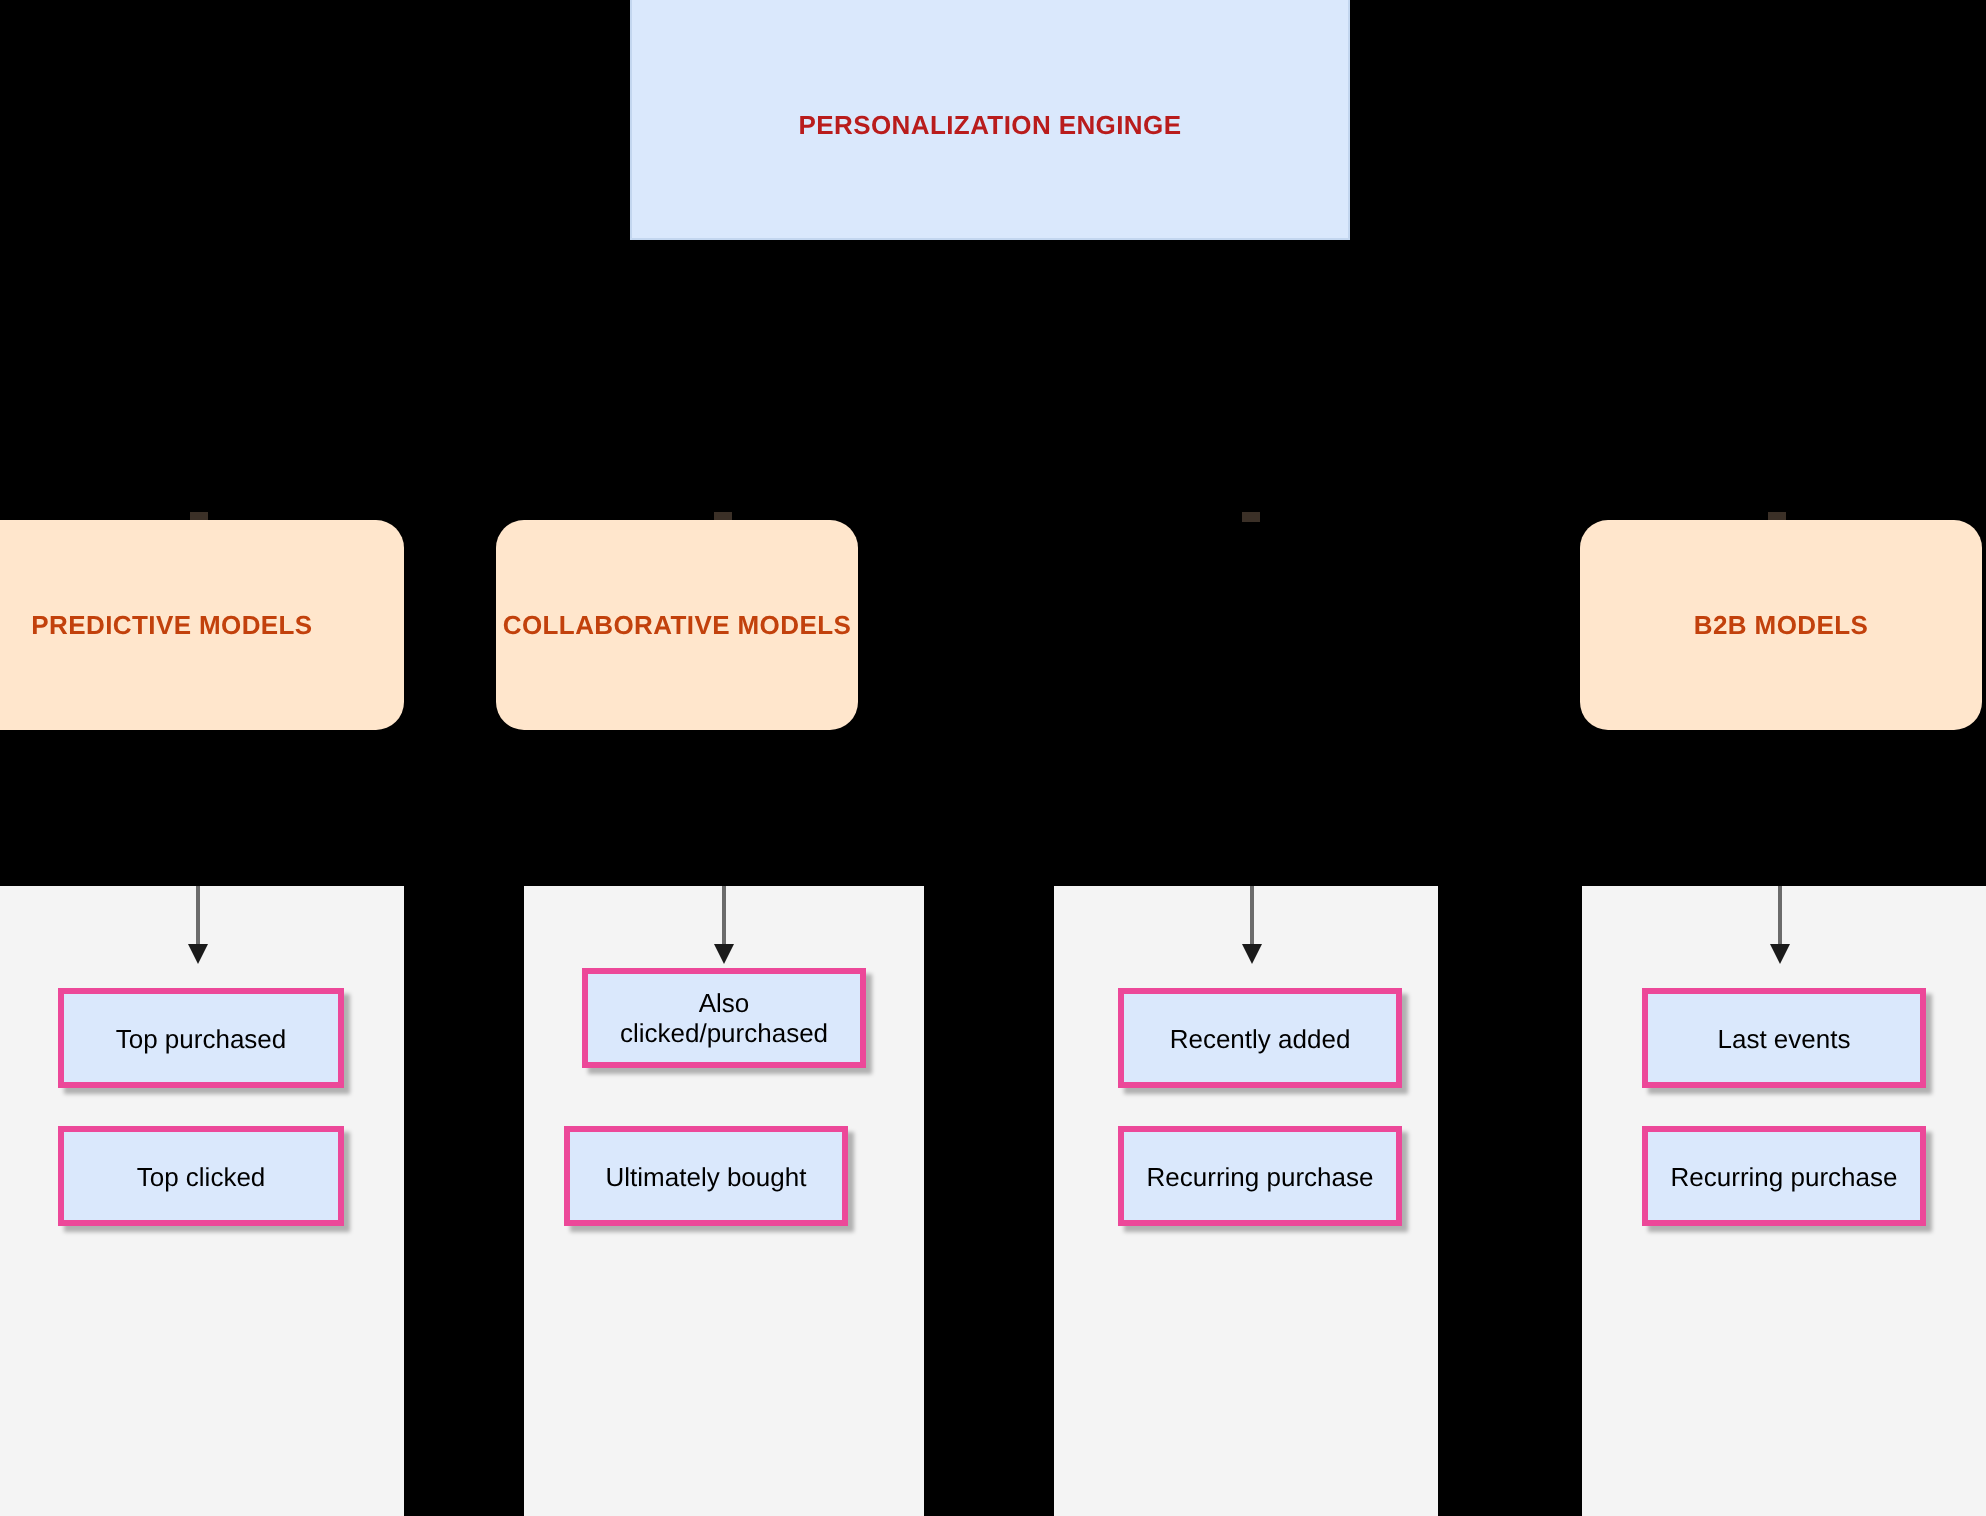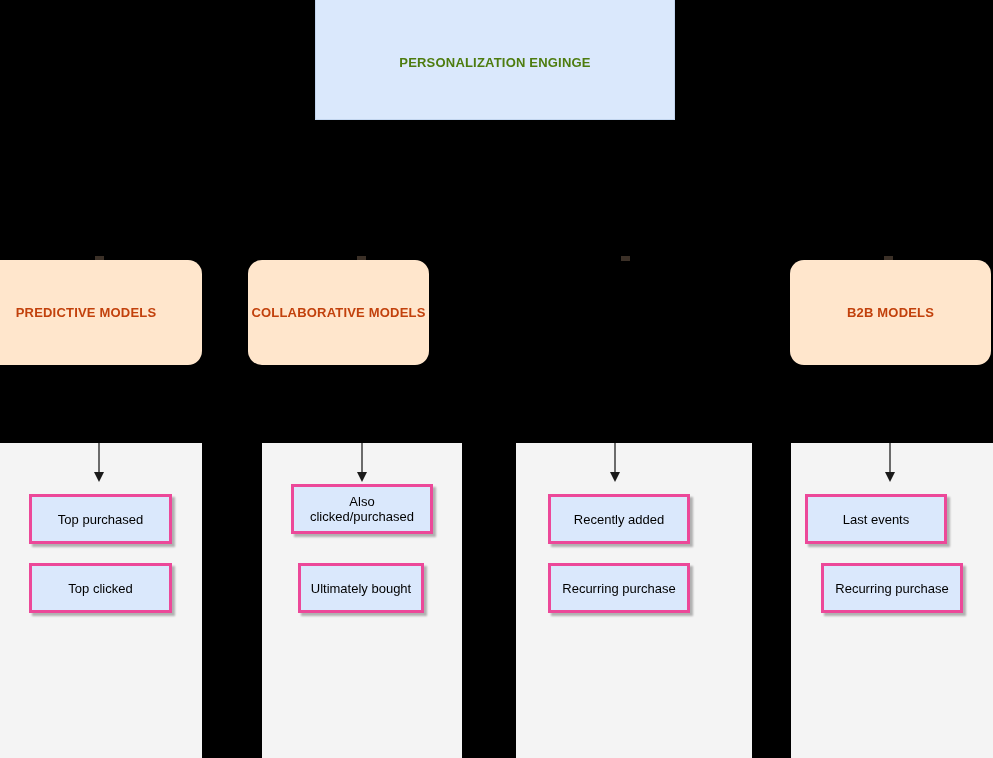--- a/index.html
+++ b/index.html
@@ -32,21 +32,21 @@
     background: #dae8fc;
     border: 1px solid #c3d6ef;
     box-sizing: border-box;
     display: flex;
     align-items: center;
     justify-content: center;
   }
   .engine-label {
     font-size: 13px;
     font-weight: bold;
-    color: #4d7c0f;
+    color: #b91c1c;
     letter-spacing: 0.2px;
     text-align: center;
     position: relative;
     top: 4px;
   }
 
   
   .model-box {
     position: absolute;
     top: 260px;
@@ -159,44 +159,44 @@
   </div>
 
   <div class="panel" style="left:262px; width:200px;">
     <div class="arrow" style="left:93px;">
       <div class="shaft"></div>
       <div class="head"></div>
     </div>
     <div class="leaf" style="left:29px; top:41px; width:142px; height:50px;">
       <span class="leaf-label">Also<br>clicked/purchased</span>
     </div>
-    <div class="leaf" style="left:36px; top:120px; width:126px; height:50px;">
+    <div class="leaf" style="left:20px; top:120px; width:142px; height:50px;">
       <span class="leaf-label">Ultimately bought</span>
     </div>
   </div>
 
-  <div class="panel" style="left:516px; width:236px;">
+  <div class="panel" style="left:527px; width:192px;">
     <div class="arrow" style="left:92px;">
       <div class="shaft"></div>
       <div class="head"></div>
     </div>
     <div class="leaf" style="left:32px; top:51px; width:142px; height:50px;">
       <span class="leaf-label">Recently added</span>
     </div>
     <div class="leaf" style="left:32px; top:120px; width:142px; height:50px;">
       <span class="leaf-label">Recurring purchase</span>
     </div>
   </div>
 
   <div class="panel" style="left:791px; width:202px;">
     <div class="arrow" style="left:92px;">
       <div class="shaft"></div>
       <div class="head"></div>
     </div>
-    <div class="leaf" style="left:14px; top:51px; width:142px; height:50px;align-items:center;">
+    <div class="leaf" style="left:30px; top:51px; width:142px; height:50px;align-items:center;">
       <span class="leaf-label">Last events</span>
     </div>
     <div class="leaf" style="left:30px; top:120px; width:142px; height:50px;">
       <span class="leaf-label">Recurring purchase</span>
     </div>
   </div>
 
 </div>
 
 </body></html>

